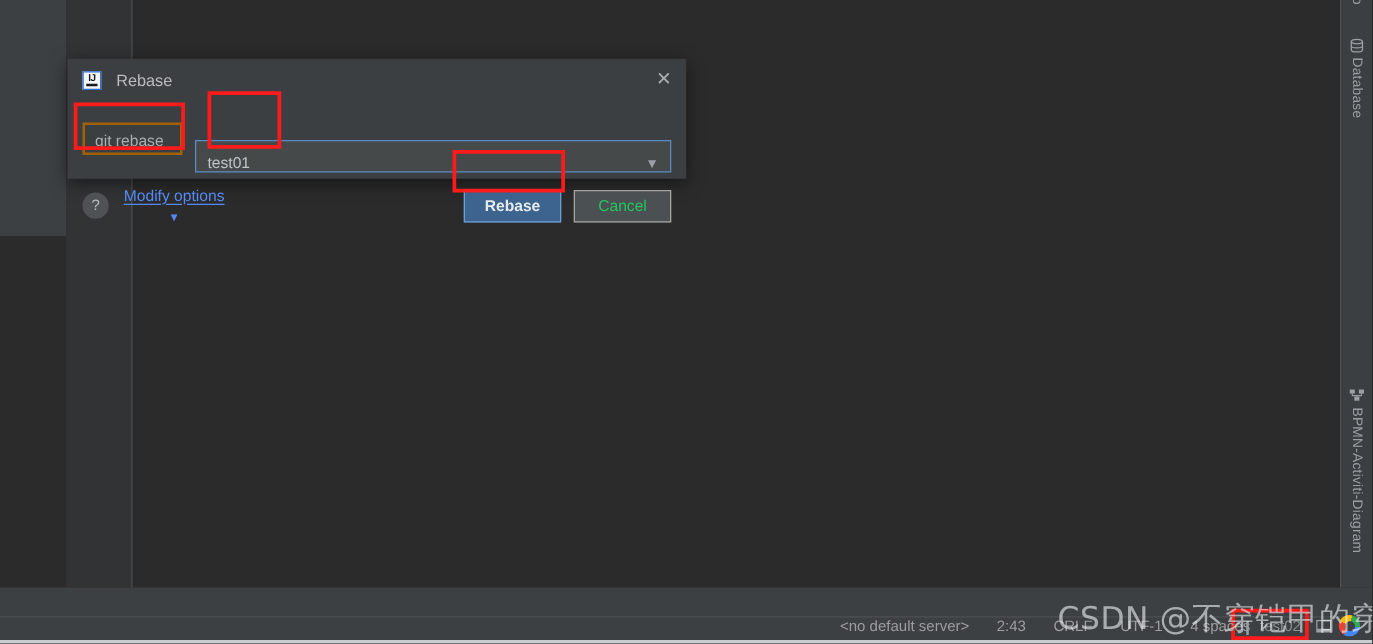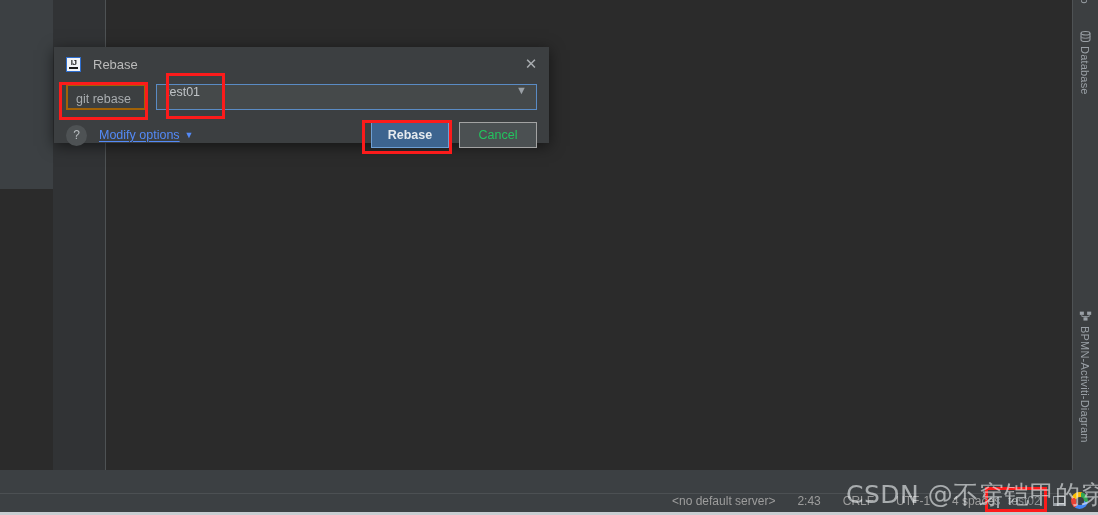--- a/index.html
+++ b/index.html
@@ -176,22 +176,23 @@
     flex: none;
   }
   .combo {
     flex: 1;
     height: 26px;
     margin-left: 10px;
     background: #45494a;
     border: 1px solid #5a8bc4;
     box-sizing: border-box;
     display: flex;
-    align-items: flex-start;
+    align-items: flex-end;
     position: relative;
+    margin-top: 28px;
   }
   .combo-value {
     padding-left: 9px;
     color: #bfc3c6;
     font-size: 12.5px;
   }
   .combo-arrow {
     position: absolute;
     right: 9px;
     color: #9aa0a6;
@@ -215,20 +216,21 @@
     line-height: 21px;
     flex: none;
   }
   .modify-options {
     margin-left: 12px;
     color: #548af7;
     font-size: 12.5px;
     display: flex;
     align-items: center;
     gap: 5px;
+    flex-direction: column;
   }
   .modify-options .mo-text {
     text-decoration: underline;
     text-underline-offset: 2px;
   }
   .mo-chevron { font-size: 9px; }
   .footer-spacer { flex: 1; }
   .btn {
     height: 26px;
     min-width: 78px;

